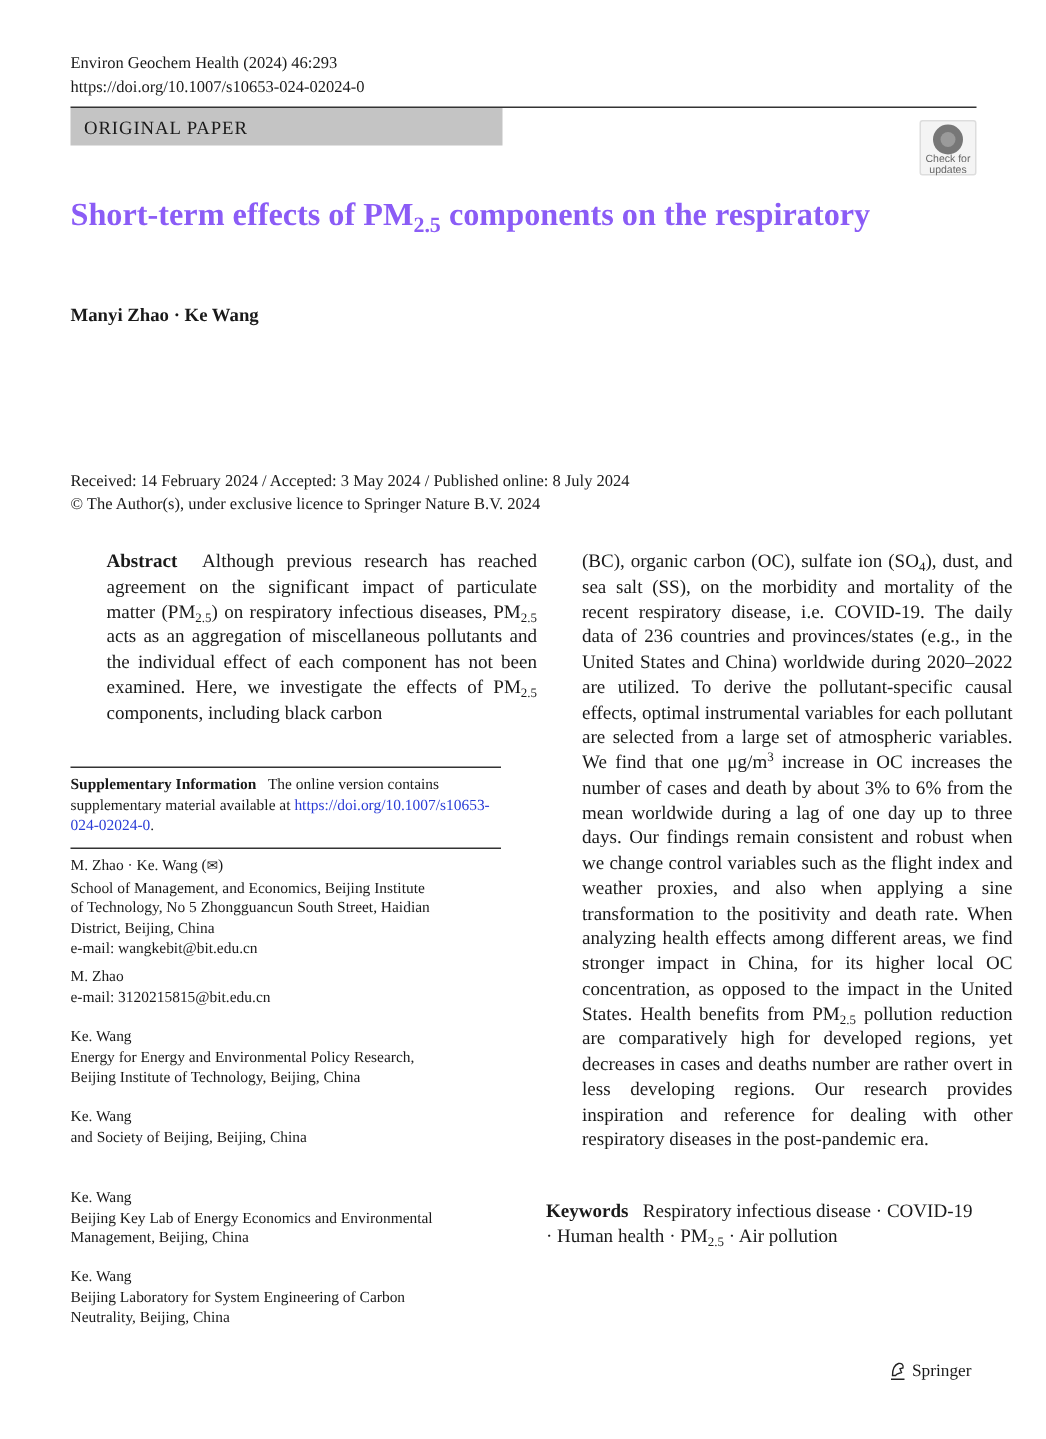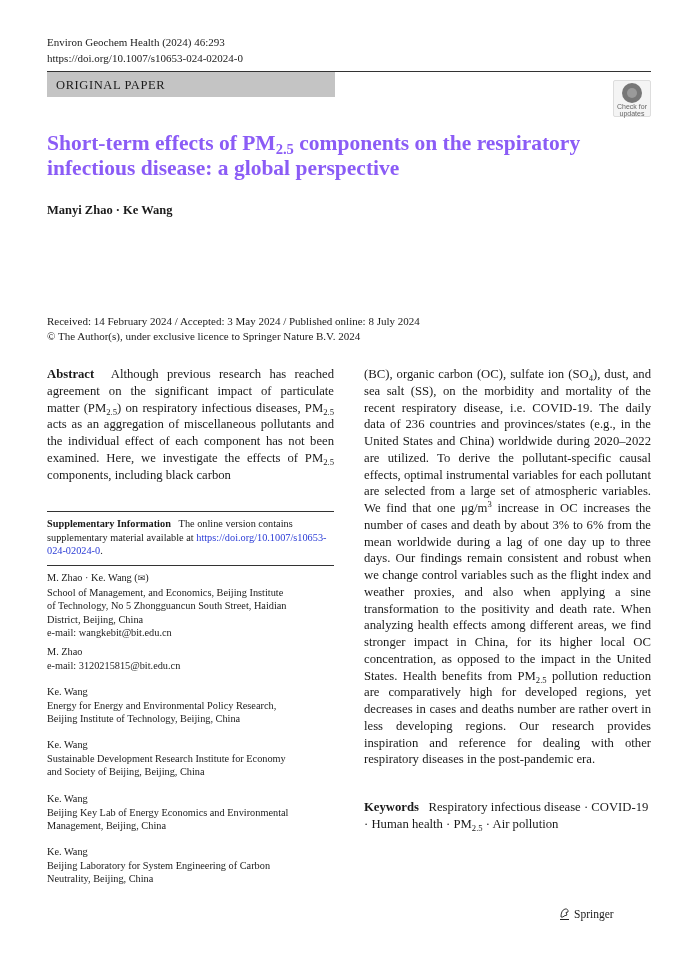--- a/index.html
+++ b/index.html
@@ -21,53 +21,52 @@
   .cfu .circ { width: 20px; height: 20px; border-radius: 50%; background: #777; margin: 2px auto 0; position: relative; }
   .cfu .circ::after { content: ""; position: absolute; left: 5px; top: 5px; width: 10px; height: 10px; border-radius: 50%; background: #9a9a9a; }
   .cfu .cfu-text { font-family: "Liberation Sans", sans-serif; font-size: 7px; line-height: 7px; color: #666; }
   .title {
     left: 47px; top: 131px; width: 600px; font-weight: bold; font-size: 21.5px; line-height: 25px; color: #8b5cf6;
   }
   sub { font-size: 0.68em; line-height: 0; vertical-align: -0.3em; }
   sup { font-size: 0.68em; line-height: 0; vertical-align: 0.55em; }
   .authors { left: 47px; top: 203px; font-weight: bold; font-size: 12.5px; }
   .dates { left: 47px; top: 314px; font-size: 11px; line-height: 15px; }
-  .col { font-size: 12.7px; line-height: 16.75px; text-align: justify; }
+  .col { font-size: 12.7px; line-height: 16.75px; text-align: justify; margin-left: 24px; }
   .col1 { left: 47px; top: 366px; width: 287px; }
   .col2 { left: 364px; top: 366px; width: 287px; }
   .col p { margin: 0; }
   .b { font-weight: bold; }
   .rule { left: 47px; width: 287px; height: 0; border-top: 1.3px solid #333; }
   .small { font-size: 10.3px; line-height: 13.5px; }
   .supp { left: 47px; top: 517px; width: 287px; }
   .link { color: #2a3bd6; }
   .aff { left: 47px; width: 290px; }
   .keywords { left: 364px; top: 799px; width: 287px; font-size: 12.7px; line-height: 16.5px; }
-  .springer { left: 559px; top: 907px; font-size: 11.5px; display: flex; align-items: center; gap: 4px; }
+  .springer { left: 593px; top: 907px; font-size: 11.5px; display: flex; align-items: center; gap: 4px; }
   .env { display: inline-block; font-family: "DejaVu Sans", sans-serif; font-size: 9px; }
 </style>
 </head>
 <body>
 
 <div class="abs hdr">
   <div>Environ Geochem Health (2024) 46:293</div>
   <div>https://doi.org/10.1007/s10653-024-02024-0</div>
 </div>
 <div class="abs topline"></div>
 <div class="abs bar">ORIGINAL PAPER</div>
 
 <div class="abs cfu">
   <div class="circ"></div>
   <div class="cfu-text">Check for</div>
   <div class="cfu-text">updates</div>
 </div>
 
 <div class="abs title">
   <span>Short-term effects of PM</span><sub>2.5</sub><span> components on the respiratory</span><br>
-  <span>infectious disease: a global perspective</span>
 </div>
 
 <div class="abs authors">Manyi Zhao · Ke Wang</div>
 
 <div class="abs dates">
   <div>Received: 14 February 2024 / Accepted: 3 May 2024 / Published online: 8 July 2024</div>
   <div>© The Author(s), under exclusive licence to Springer Nature B.V. 2024</div>
 </div>
 
 <div class="abs col col1">
@@ -91,21 +90,20 @@
   <div>M. Zhao</div>
   <div>e-mail: 3120215815@bit.edu.cn</div>
 </div>
 <div class="abs small aff" style="top:685px;">
   <div>Ke. Wang</div>
   <div>Energy for Energy and Environmental Policy Research,</div>
   <div>Beijing Institute of Technology, Beijing, China</div>
 </div>
 <div class="abs small aff" style="top:738px;">
   <div>Ke. Wang</div>
-  <div>Sustainable Development Research Institute for Economy</div>
   <div>and Society of Beijing, Beijing, China</div>
 </div>
 <div class="abs small aff" style="top:792px;">
   <div>Ke. Wang</div>
   <div>Beijing Key Lab of Energy Economics and Environmental</div>
   <div>Management, Beijing, China</div>
 </div>
 <div class="abs small aff" style="top:845px;">
   <div>Ke. Wang</div>
   <div>Beijing Laboratory for System Engineering of Carbon</div>

